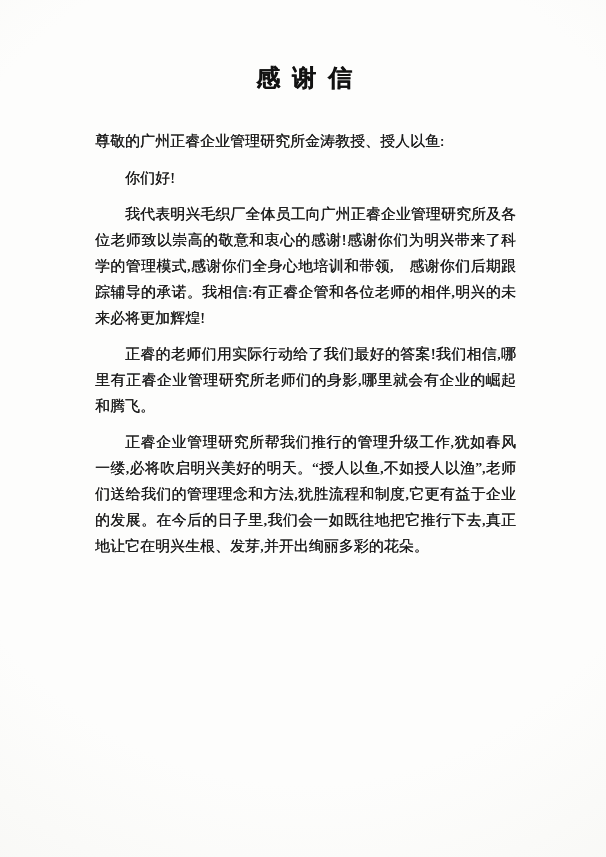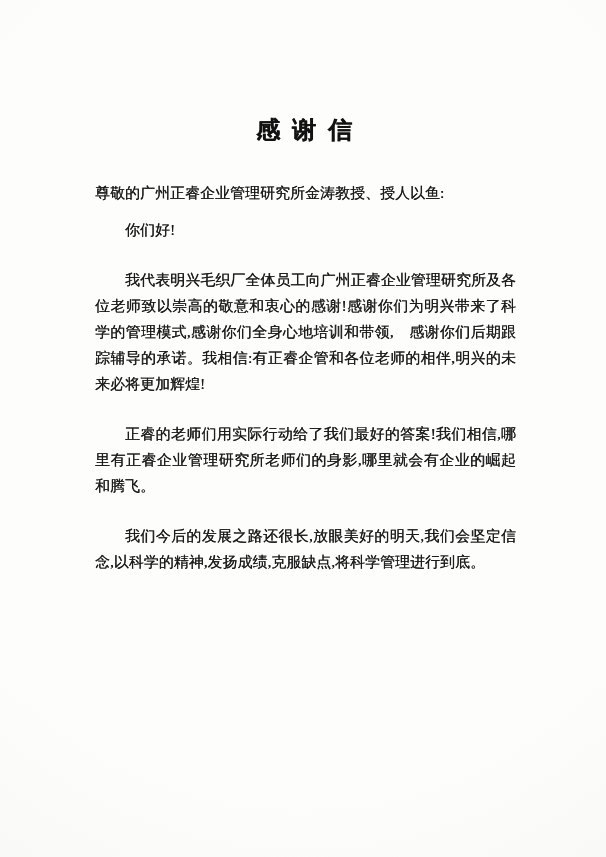--- a/index.html
+++ b/index.html
@@ -14,21 +14,21 @@
     width: 606px;
     height: 857px;
     overflow: hidden;
     background: var(--paper-color);
   }
   .page {
     position: relative;
     width: 606px;
     height: 857px;
     box-sizing: border-box;
-    padding: 114px 90px 0 95px;
+    padding: 62px 90px 0 95px;
     background: radial-gradient(ellipse 120% 90% at 50% 42%, #fdfdfc 55%, #f4f4f0 100%);
     color: var(--text-color);
     font-family: "Liberation Serif", "DejaVu Serif", serif;
   }
   .letter-title {
     margin: 0;
     text-align: center;
     font-size: 24px;
     font-weight: bold;
     letter-spacing: 3px;
@@ -43,37 +43,37 @@
     text-shadow: 0.3px 0 0 currentColor;
   }
   .body-text p {
     margin: 0;
   }
   .body-text p.indent {
     text-indent: 2em;
     margin-top: 11px;
   }
   .body-text p.para {
-    margin-top: 24px;
+    margin-top: 10px;
     text-indent: 2em;
   }
 </style>
 </head>
 <body>
 
 <div class="page">
   <h1 class="letter-title">感 谢 信</h1>
 
   <div class="body-text">
     <p class="salutation">尊敬的广州正睿企业管理研究所金涛教授、授人以鱼:</p>
 
     <p class="indent">你们好!</p>
 
     <p class="para">我代表明兴毛织厂全体员工向广州正睿企业管理研究所及各位老师致以崇高的敬意和衷心的感谢!感谢你们为明兴带来了科学的管理模式,感谢你们全身心地培训和带领,　感谢你们后期跟踪辅导的承诺。我相信:有正睿企管和各位老师的相伴,明兴的未来必将更加辉煌!</p>
 
 
 
     <p class="para">正睿的老师们用实际行动给了我们最好的答案!我们相信,哪里有正睿企业管理研究所老师们的身影,哪里就会有企业的崛起和腾飞。</p>
 
+    <p class="para">正睿企业管理研究所帮我们推行的管理升级工作,犹如春风一缕,必将吹启明兴美好的明天。“授人以鱼,不如授人以渔”,老师们送给我们的管理理念和方法,犹胜流程和制度,它更有益于企业的发展。在今后的日子里,我们会一如既往地把它推行下去,真正地让它在明兴生根、发芽,并开出绚丽多彩的花朵。</p>
 
-    <p class="para">我们今后的发展之路还很长,放眼美好的明天,我们会坚定信念,以科学的精神,发扬成绩,克服缺点,将科学管理进行到底。</p>
   </div>
 </div>
 
 </body></html>

